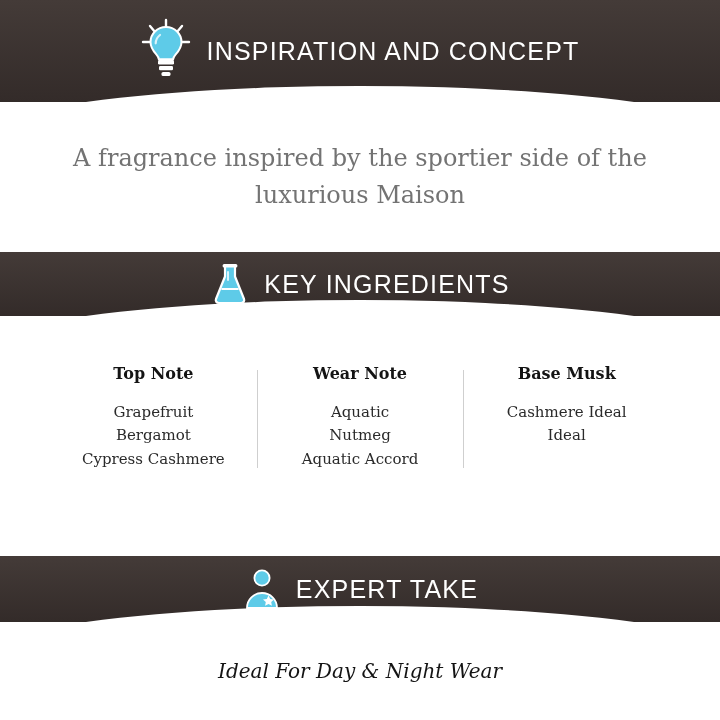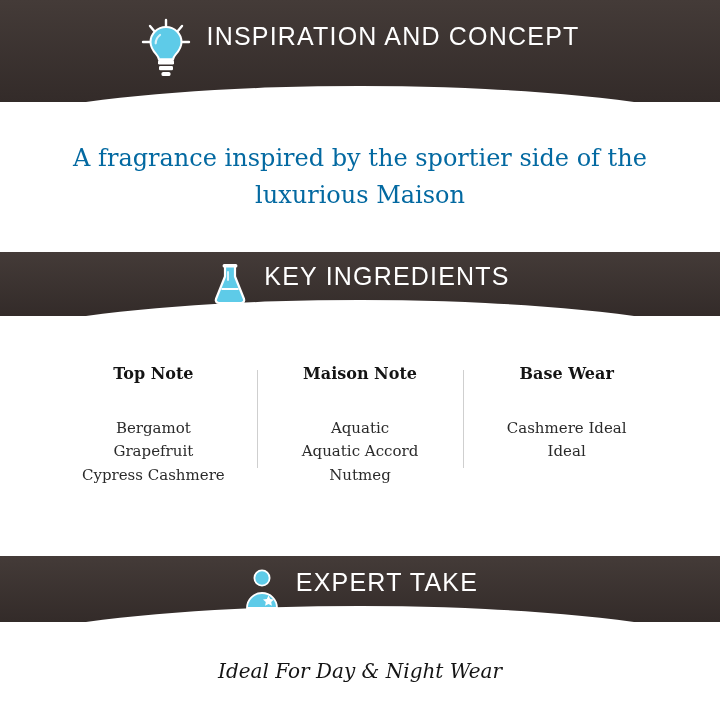--- a/index.html
+++ b/index.html
@@ -24,21 +24,21 @@
     background: linear-gradient(180deg, #443b38 0%, #332b29 100%);
     display: flex;
     align-items: center;
     justify-content: center;
     overflow: hidden;
   }
   .banner .banner-inner {
     position: relative;
     z-index: 2;
     display: flex;
-    align-items: flex-start;
+    align-items: center;
     justify-content: center;
     gap: 14px;
     width: 100%;
   }
   .banner-title {
     color: #ffffff;
     font-size: 25px;
     letter-spacing: 1.2px;
     font-weight: 400;
     text-transform: uppercase;
@@ -63,21 +63,21 @@
     width: 100%;
     display: flex;
     align-items: center;
     justify-content: center;
     text-align: center;
   }
   #inspiration-body { height: 150px; padding: 0 60px; }
   .inspiration-text {
     font-family: "DejaVu Serif", serif;
     font-size: 24px;
-    color: #0369a1;
+    color: #737373;
     line-height: 1.55;
     font-weight: 400;
   }
 
   
   #banner-ingredients { height: 64px; }
   #ingredients-body {
     height: 240px;
     display: flex;
     align-items: flex-start;
@@ -100,21 +100,21 @@
     position: absolute;
     left: 0; top: 6px;
     width: 1px; height: 98px;
     background: #cfcfcf;
   }
   .note-head {
     font-family: "DejaVu Serif", serif;
     font-weight: bold;
     font-size: 16px;
     color: #141414;
-    margin-bottom: 34px;
+    margin-bottom: 18px;
   }
   .note-item {
     font-family: "DejaVu Serif", serif;
     font-size: 15px;
     color: #2a2a2a;
     line-height: 1.55;
   }
 
   
   #banner-expert { height: 66px; }
@@ -180,34 +180,34 @@
       <span class="banner-title">KEY INGREDIENTS</span>
     </div>
     <div class="curve-bottom"></div>
   </div>
 
   <div class="body-section" id="ingredients-body">
     <div class="notes-grid">
 
       <div class="note-col">
         <div class="note-head">Top Note</div>
+        <div class="note-item">Grapefruit</div>
         <div class="note-item">Bergamot</div>
-        <div class="note-item">Grapefruit</div>
         <div class="note-item">Cypress Cashmere</div>
       </div>
 
       <div class="note-col">
-        <div class="note-head">Maison Note</div>
+        <div class="note-head">Wear Note</div>
         <div class="note-item">Aquatic</div>
+        <div class="note-item">Nutmeg</div>
         <div class="note-item">Aquatic Accord</div>
-        <div class="note-item">Nutmeg</div>
       </div>
 
       <div class="note-col">
-        <div class="note-head">Base Wear</div>
+        <div class="note-head">Base Musk</div>
         <div class="note-item">Cashmere Ideal</div>
         <div class="note-item">Ideal</div>
       </div>
 
     </div>
   </div>
 
   <div class="banner" id="banner-expert">
     <div class="banner-inner">
       <span class="icon" id="expert-icon">

